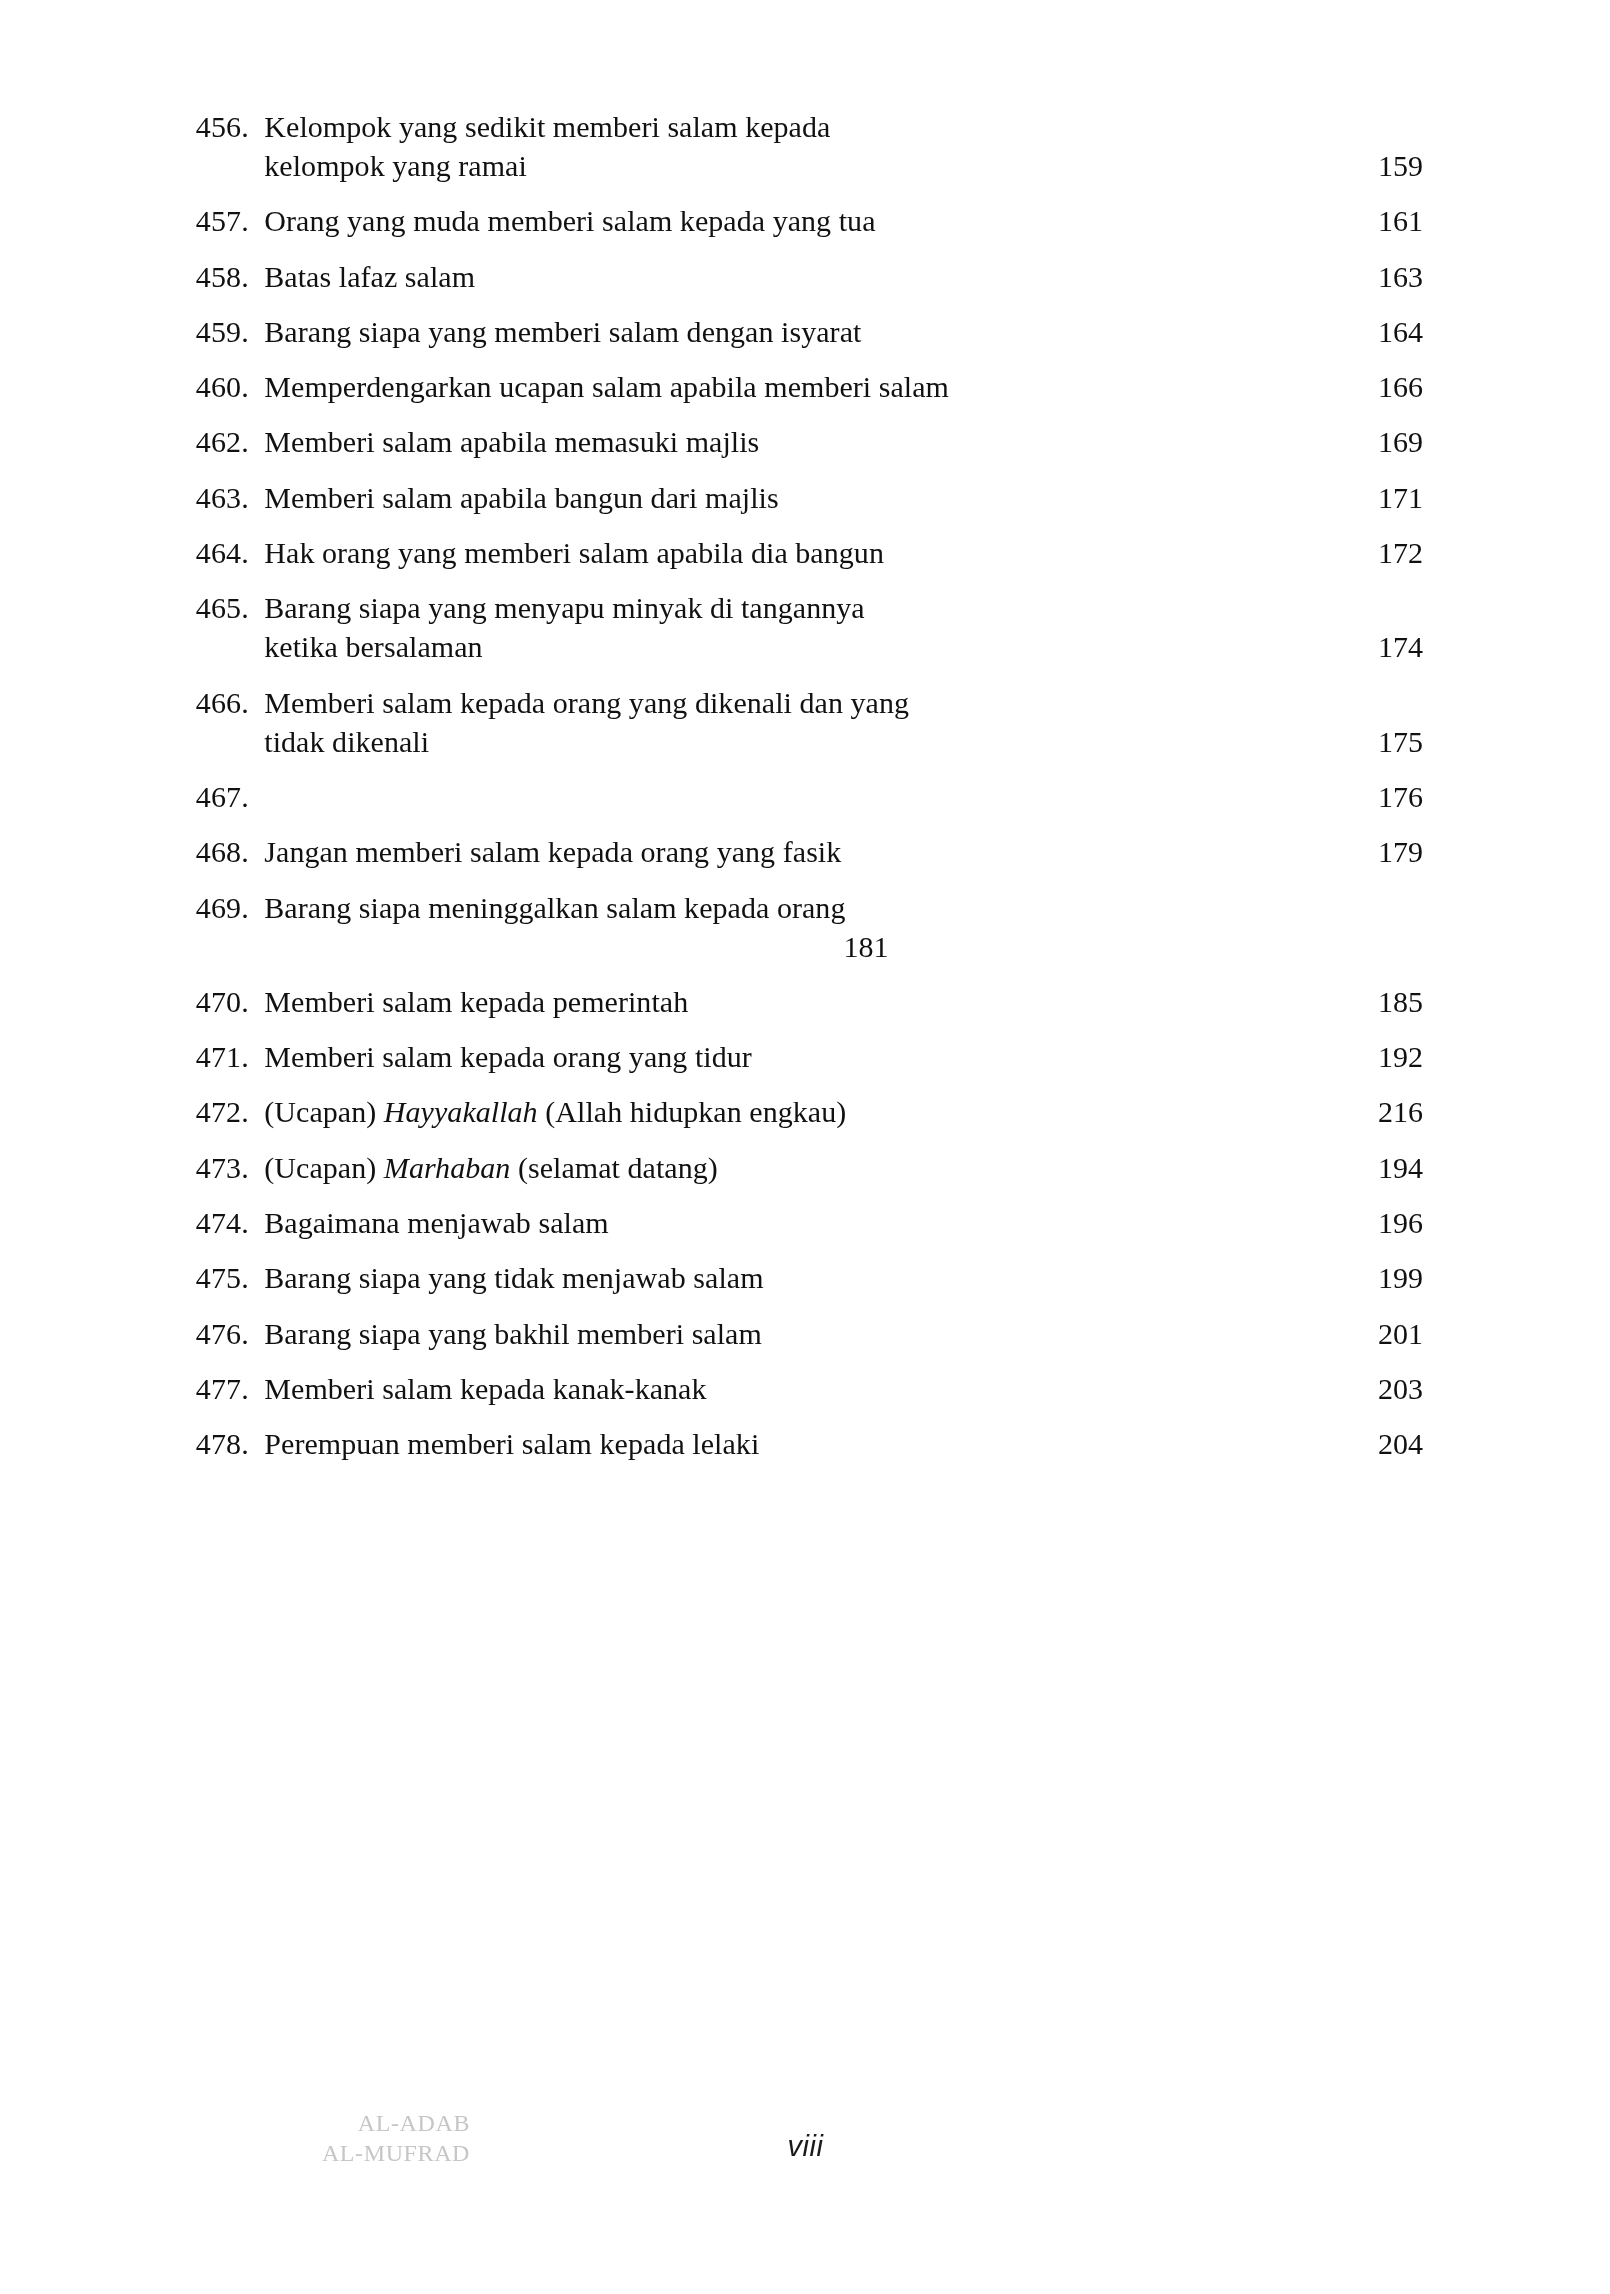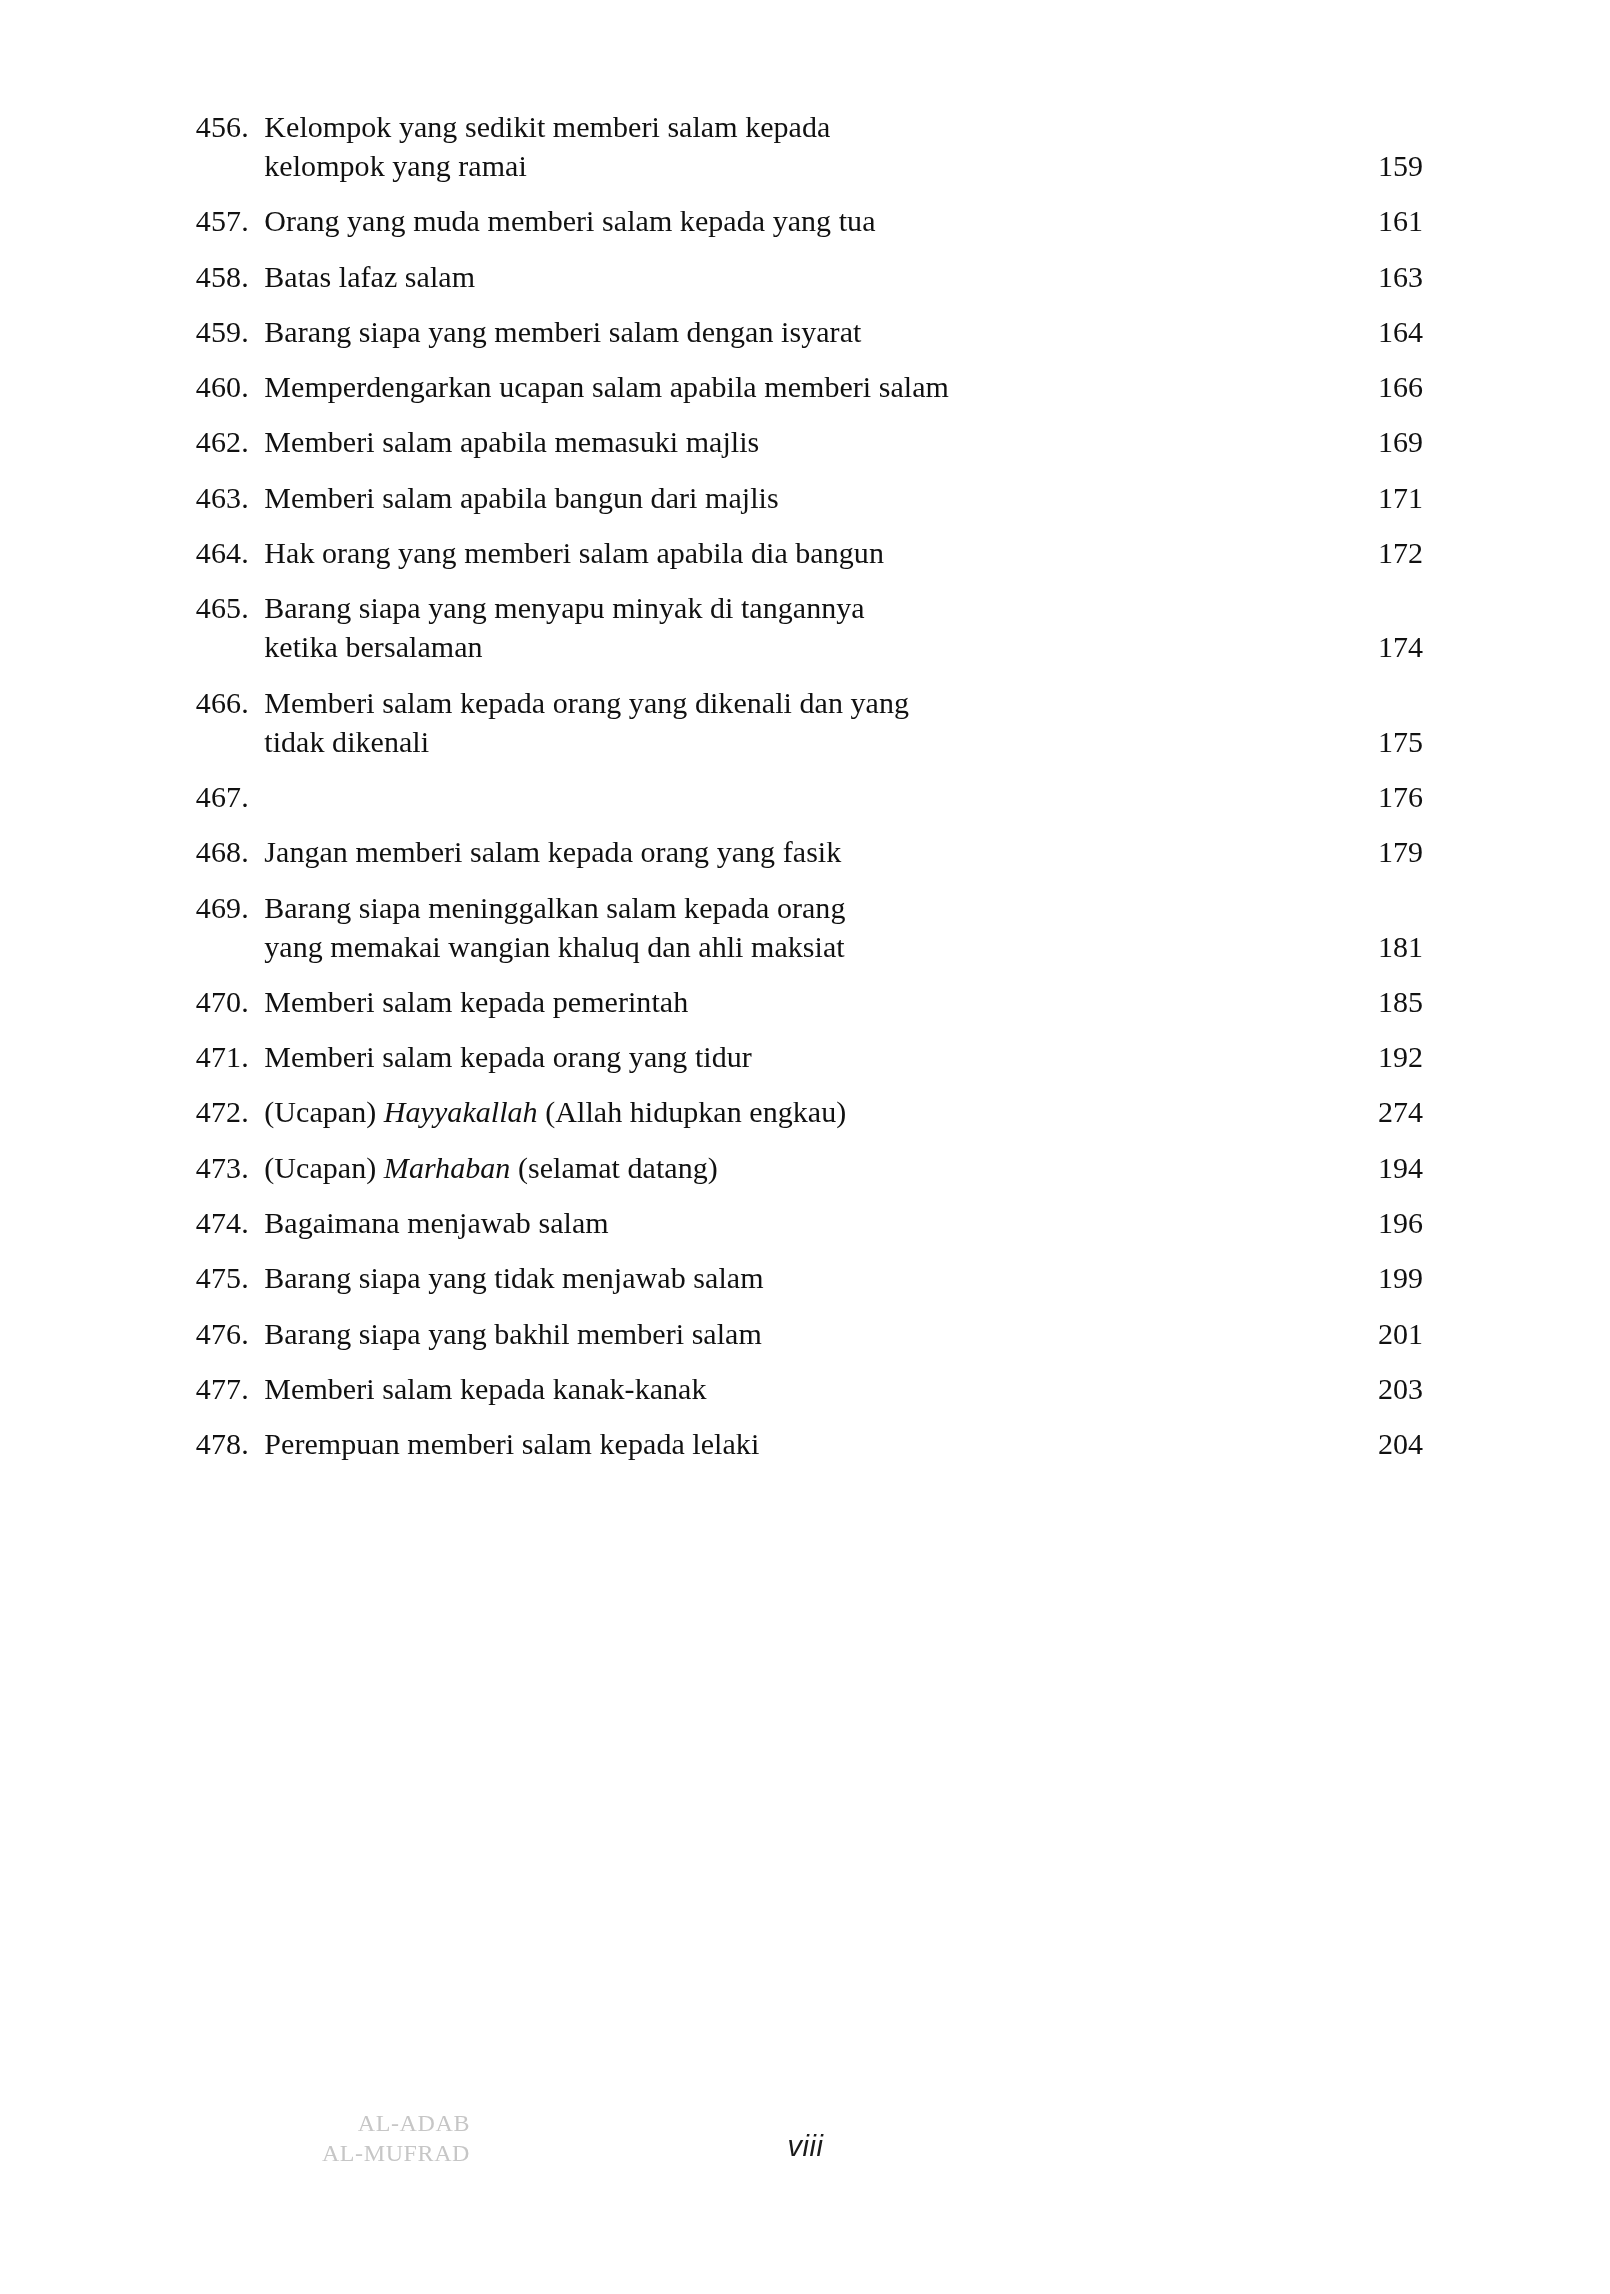--- a/index.html
+++ b/index.html
@@ -206,21 +206,20 @@
         </div>
       </div>
       <div class="toc-entry">
         <div class="toc-line">
           <span class="entry-num">469.</span>
           <span class="entry-title">Barang siapa meninggalkan salam kepada orang</span>
           <span class="entry-page empty"></span>
         </div>
         <div class="toc-line">
           <span class="entry-num-spacer"></span>
-          <span class="entry-title">yang memakai wangian khaluq dan ahli maksiat</span>
           <span class="entry-page">181</span>
         </div>
       </div>
       <div class="toc-entry">
         <div class="toc-line">
           <span class="entry-num">470.</span>
           <span class="entry-title">Memberi salam kepada pemerintah</span>
           <span class="entry-page">185</span>
         </div>
       </div>
@@ -228,21 +227,21 @@
         <div class="toc-line">
           <span class="entry-num">471.</span>
           <span class="entry-title">Memberi salam kepada orang yang tidur</span>
           <span class="entry-page">192</span>
         </div>
       </div>
       <div class="toc-entry">
         <div class="toc-line">
           <span class="entry-num">472.</span>
           <span class="entry-title">(Ucapan) <em>Hayyakallah</em> (Allah hidupkan engkau)</span>
-          <span class="entry-page">274</span>
+          <span class="entry-page">216</span>
         </div>
       </div>
       <div class="toc-entry">
         <div class="toc-line">
           <span class="entry-num">473.</span>
           <span class="entry-title">(Ucapan) <em>Marhaban</em> (selamat datang)</span>
           <span class="entry-page">194</span>
         </div>
       </div>
       <div class="toc-entry">

